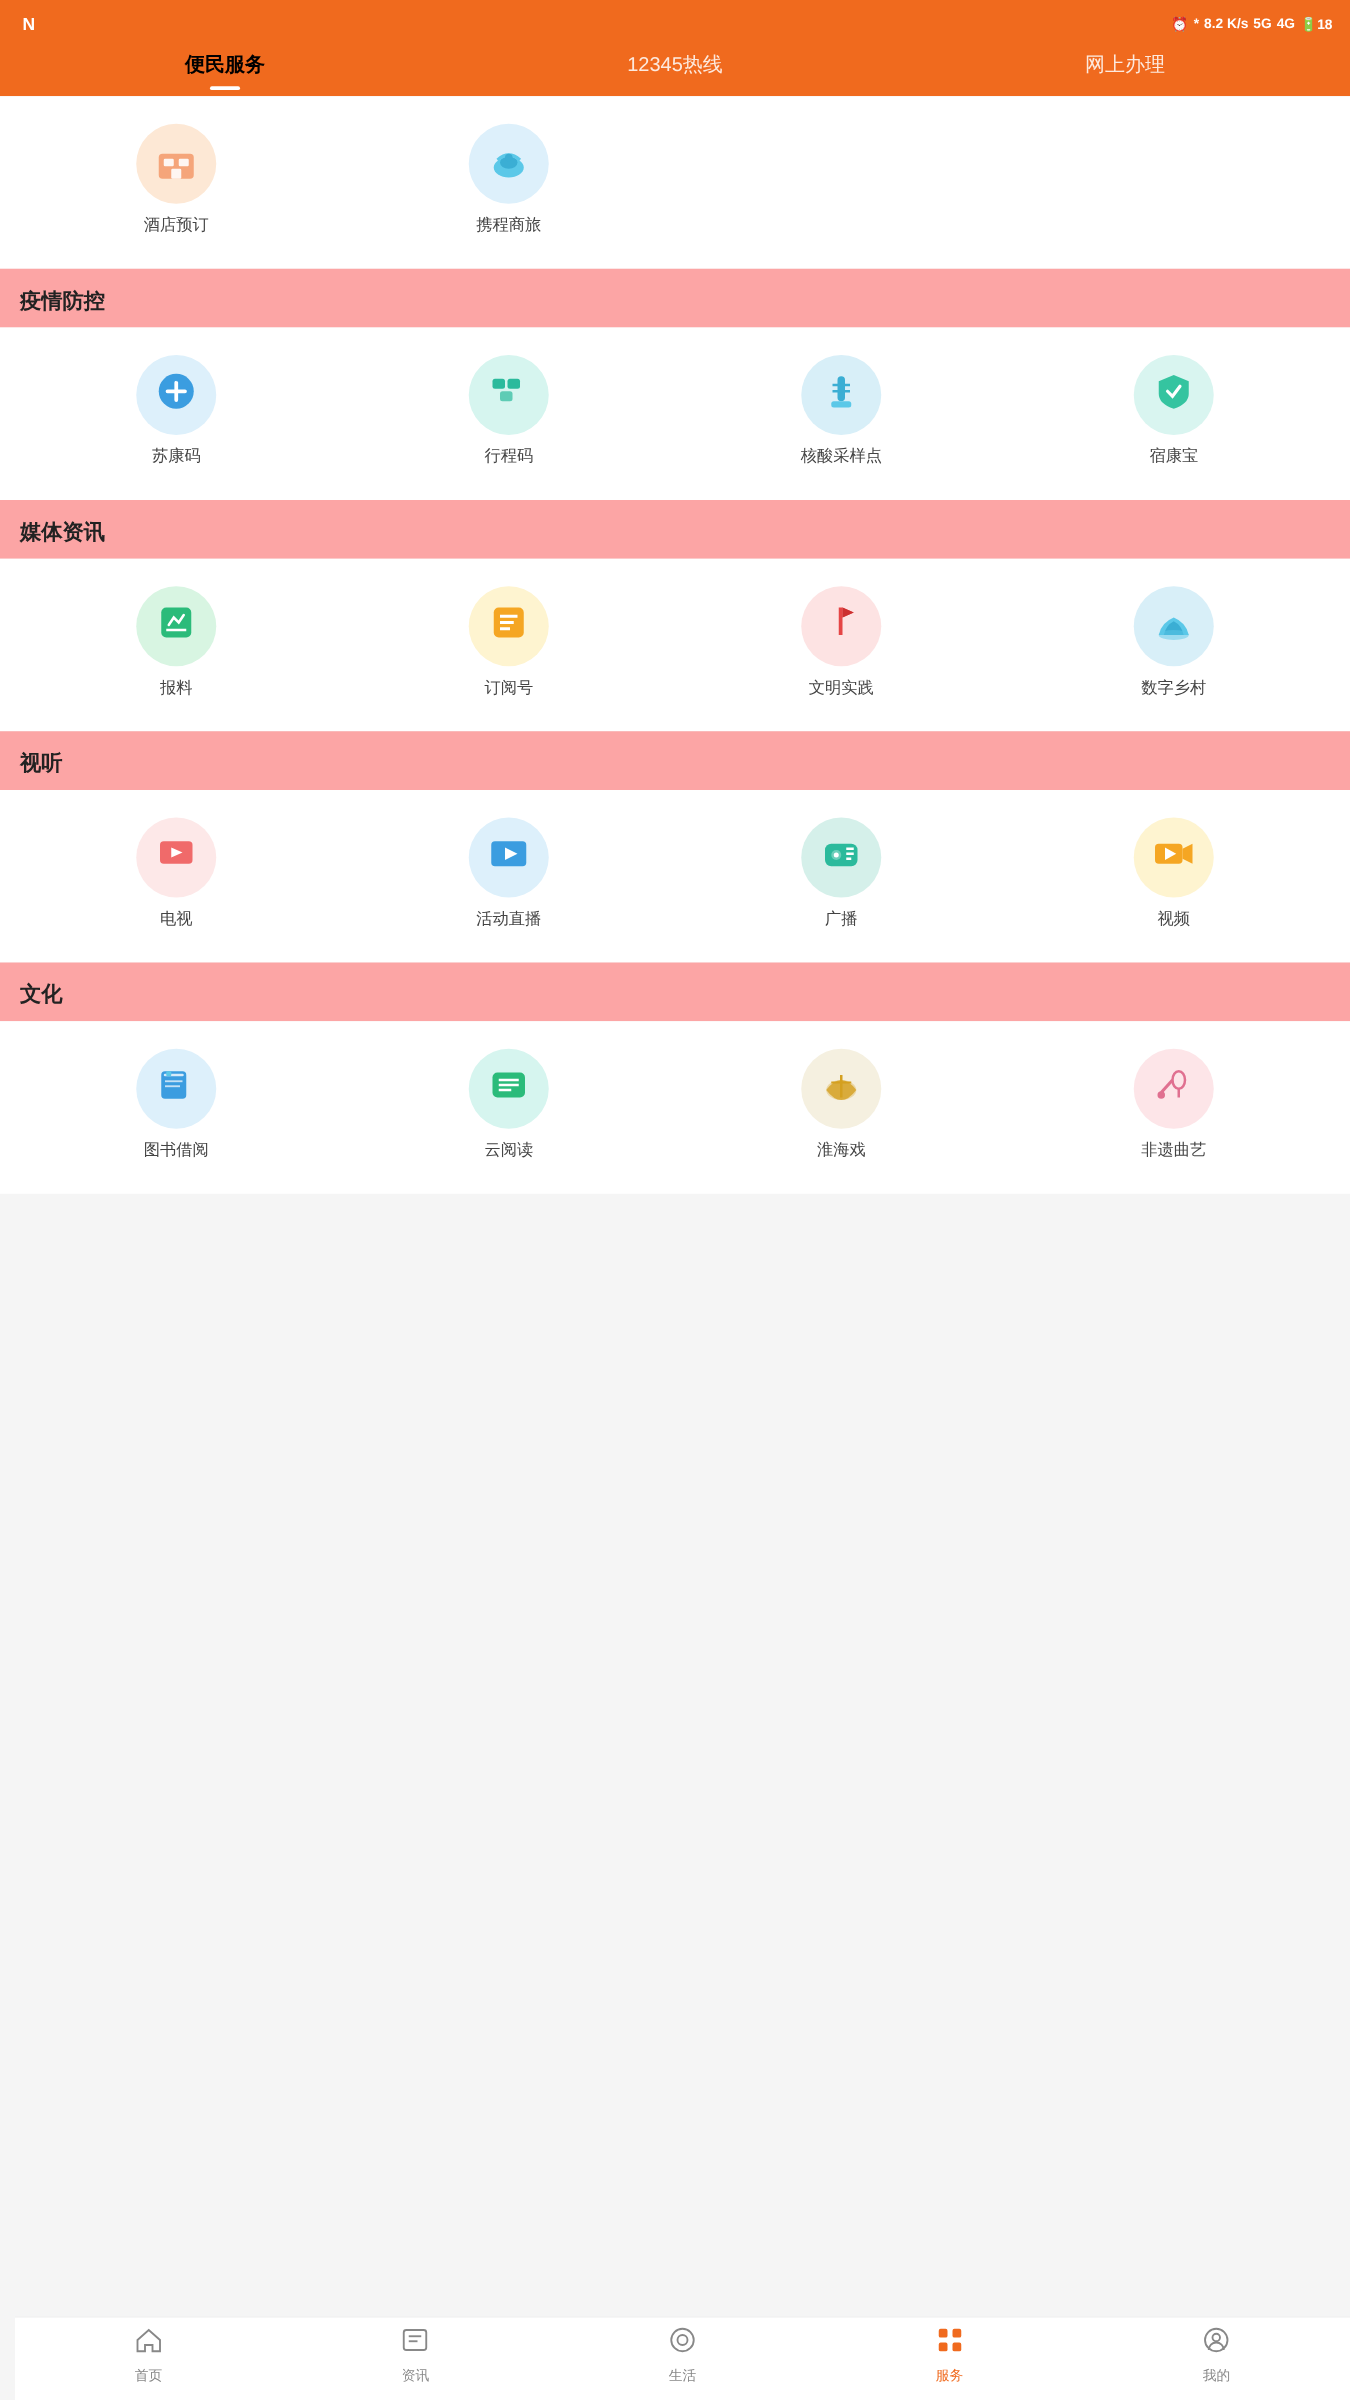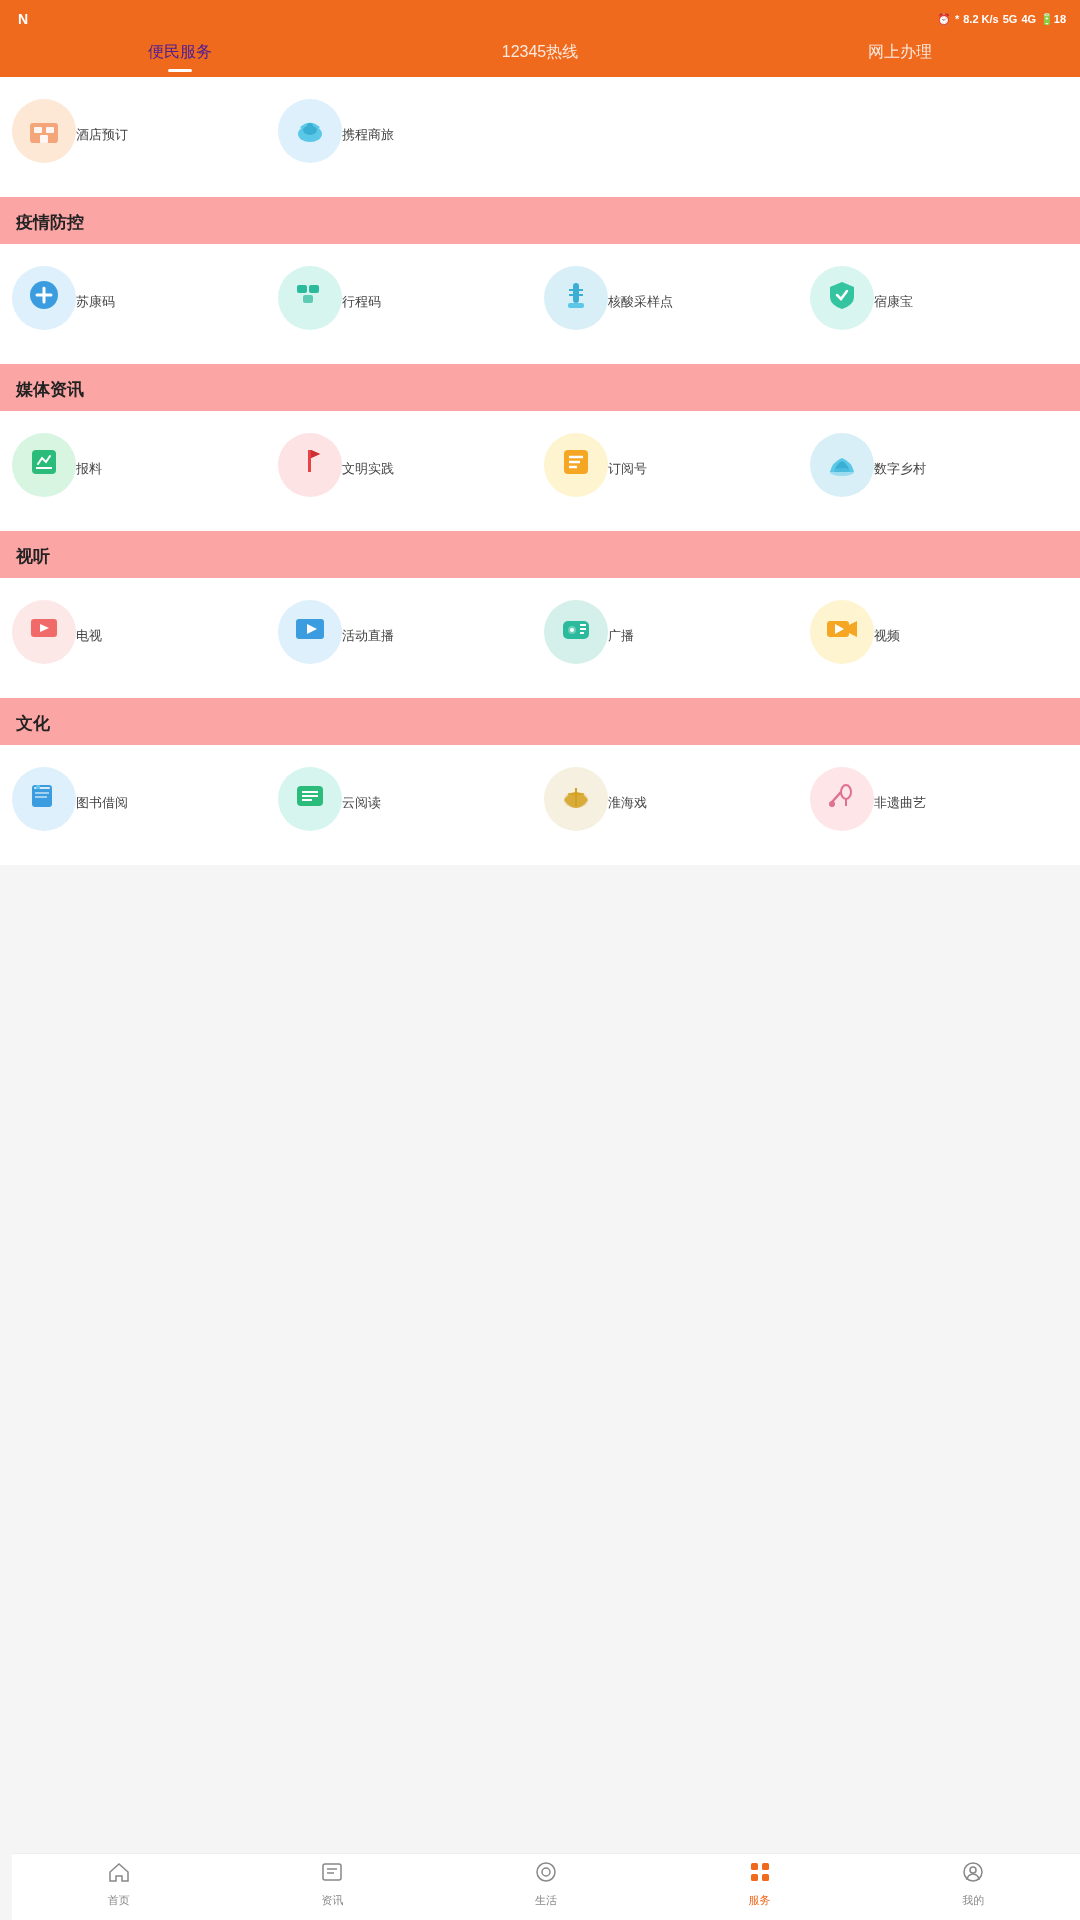--- a/index.html
+++ b/index.html
@@ -33,22 +33,22 @@
       flex: 1;
       text-align: center;
       color: rgba(255,255,255,0.85);
       font-size: 16px;
       font-weight: 500;
       padding: 6px 4px;
       position: relative;
       cursor: pointer;
     }
     .nav-tab.active {
-      color: #4c1d95;
-      font-weight: 400;
+      color: #000000;
+      font-weight: 700;
     }
     .nav-tab.active::after {
       content: '';
       position: absolute;
       bottom: -3px;
       left: 50%;
       transform: translateX(-50%);
       width: 24px;
       height: 3px;
       background: white;
@@ -76,21 +76,21 @@
       padding: 12px 0 16px;
     }
     .icon-grid {
       display: flex;
       flex-wrap: wrap;
       padding: 0 8px;
     }
     .icon-item {
       width: 25%;
       display: flex;
-      flex-direction: row;
+      flex-direction: column;
       align-items: center;
       padding: 10px 4px;
       cursor: pointer;
     }
     .icon-circle {
       width: 64px;
       height: 64px;
       border-radius: 50%;
       display: flex;
       align-items: center;
@@ -260,39 +260,39 @@
             <div class="icon-circle bg-green-light">
               <span><svg width="36" height="36" viewBox="0 0 36 36">
                   <rect x="6" y="6" width="24" height="24" rx="4" fill="#2bbb7a"></rect>
                   <path d="M12 20 L16 14 L20 18 L24 12" stroke="white" stroke-width="2" fill="none" stroke-linecap="round"></path>
                   <line x1="10" y1="24" x2="26" y2="24" stroke="white" stroke-width="2"></line>
                 </svg></span>
             </div>
             <span class="icon-label">报料</span>
           </div>
           <div class="icon-item">
-            <div class="icon-circle bg-red-light">
-              <span><svg width="36" height="36" viewBox="0 0 36 36">
-                  <rect x="16" y="6" width="3" height="22" fill="#e54545"></rect>
-                  <polygon points="19,6 28,10 19,14" fill="#e54545"></polygon>
-                  <polygon points="19,6 28,10 19,14" fill="#cc3030"></polygon>
-                </svg></span>
-            </div>
-            <span class="icon-label">文明实践</span>
-          </div>
-          <div class="icon-item">
             <div class="icon-circle bg-yellow-light">
               <span><svg width="36" height="36" viewBox="0 0 36 36">
                   <rect x="6" y="6" width="24" height="24" rx="4" fill="#f5a623"></rect>
                   <line x1="11" y1="13" x2="25" y2="13" stroke="white" stroke-width="2.5"></line>
                   <line x1="11" y1="18" x2="22" y2="18" stroke="white" stroke-width="2.5"></line>
                   <line x1="11" y1="23" x2="19" y2="23" stroke="white" stroke-width="2.5"></line>
                 </svg></span>
             </div>
             <span class="icon-label">订阅号</span>
+          </div>
+          <div class="icon-item">
+            <div class="icon-circle bg-red-light">
+              <span><svg width="36" height="36" viewBox="0 0 36 36">
+                  <rect x="16" y="6" width="3" height="22" fill="#e54545"></rect>
+                  <polygon points="19,6 28,10 19,14" fill="#e54545"></polygon>
+                  <polygon points="19,6 28,10 19,14" fill="#cc3030"></polygon>
+                </svg></span>
+            </div>
+            <span class="icon-label">文明实践</span>
           </div>
           <div class="icon-item">
             <div class="icon-circle bg-cyan-light">
               <span><svg width="36" height="36" viewBox="0 0 36 36">
                   <path d="M6 28 Q8 18 18 14 Q28 18 30 28" fill="#5bc8e8"></path>
                   <path d="M10 28 Q12 20 18 17 Q24 20 26 28" fill="#3baed4"></path>
                   <ellipse cx="18" cy="28" rx="12" ry="4" fill="#5bc8e8" opacity="0.5"></ellipse>
                 </svg></span>
             </div>
             <span class="icon-label">数字乡村</span>

